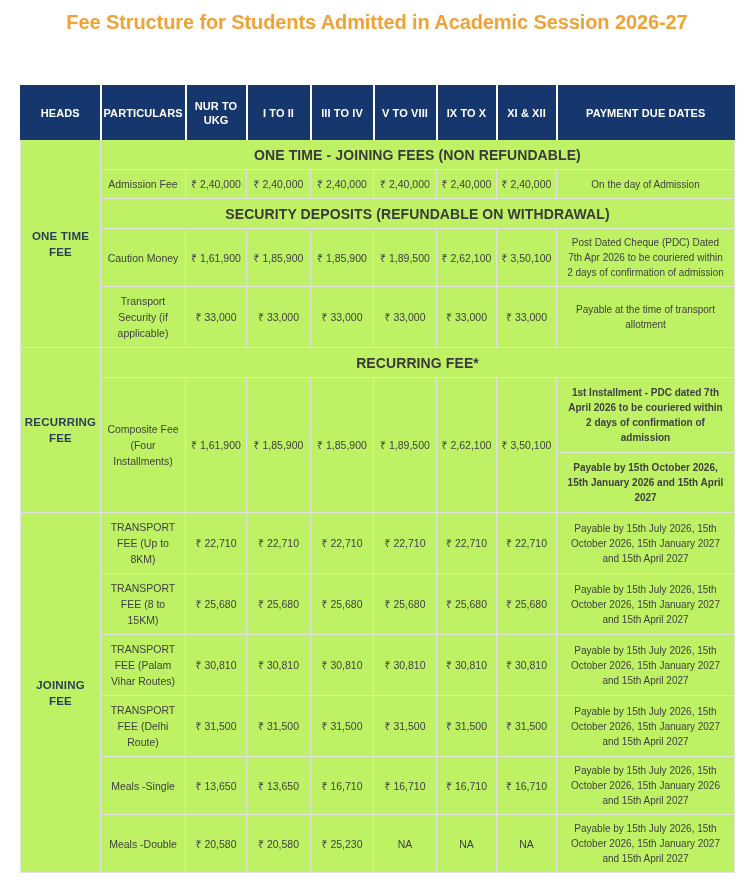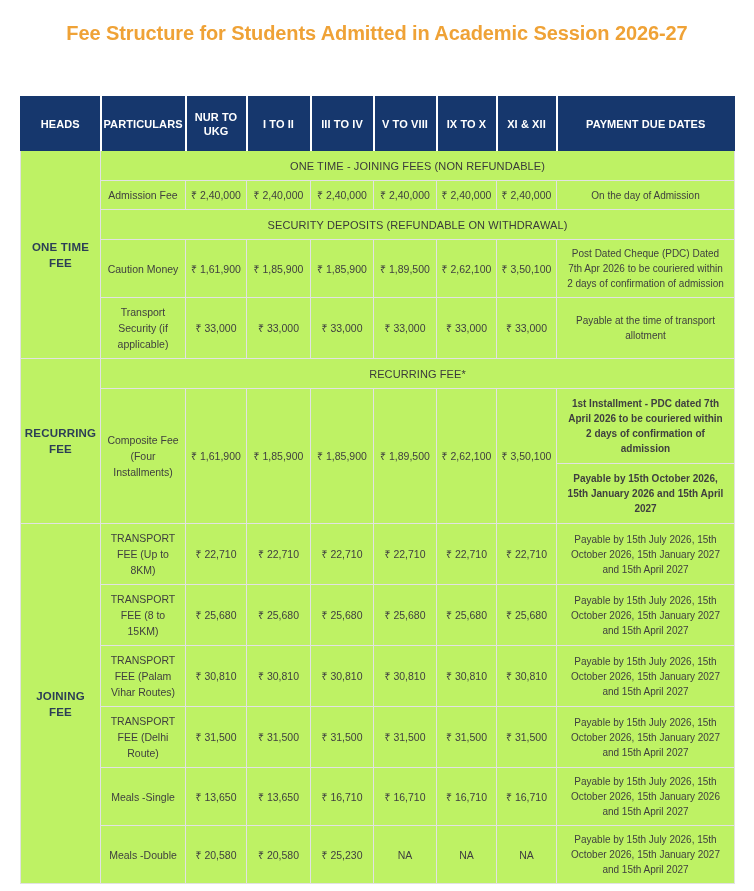--- a/index.html
+++ b/index.html
@@ -16,21 +16,21 @@
     overflow: hidden;
   }
   .page {
     width: 754px;
     height: 891px;
     position: relative;
     background: #ffffff;
   }
   .title {
     width: 700px;
-    margin: 12px auto;
+    margin: 1px auto;
     padding-top: 8px;
     text-align: center;
     font-size: 20px;
     font-weight: bold;
     line-height: 27px;
     color: #efa236;
     letter-spacing: -0.1px;
   }
   .table-wrap {
     position: absolute;
@@ -66,22 +66,22 @@
 
   td.head-cell {
     font-size: 11.5px;
     font-weight: bold;
     color: #2c3e56;
     letter-spacing: 0.2px;
     line-height: 16px;
     padding: 4px 3px;
   }
   td.banner {
-    font-size: 11px;
-    font-weight: normal;
+    font-size: 14px;
+    font-weight: bold;
     color: #3a3a3a;
     letter-spacing: 0.1px;
     height: 30px;
     padding: 4px 6px;
   }
   td.particular {
     font-size: 10.5px;
     color: #3f3f3f;
     line-height: 16px;
     padding: 6px 5px;

